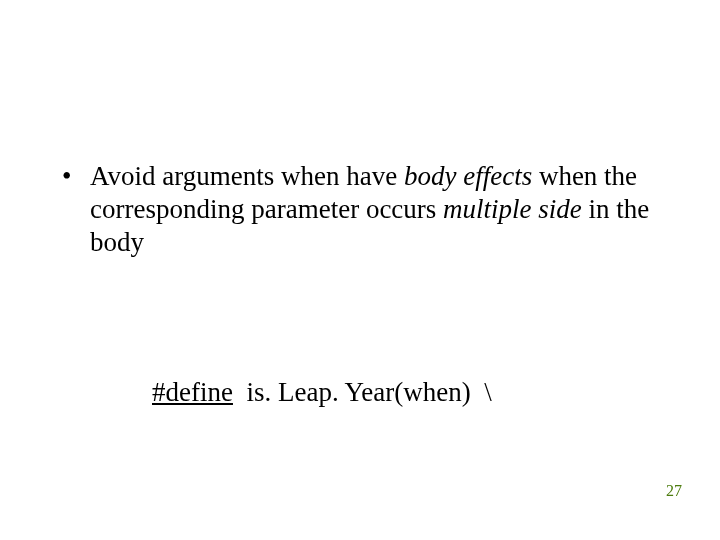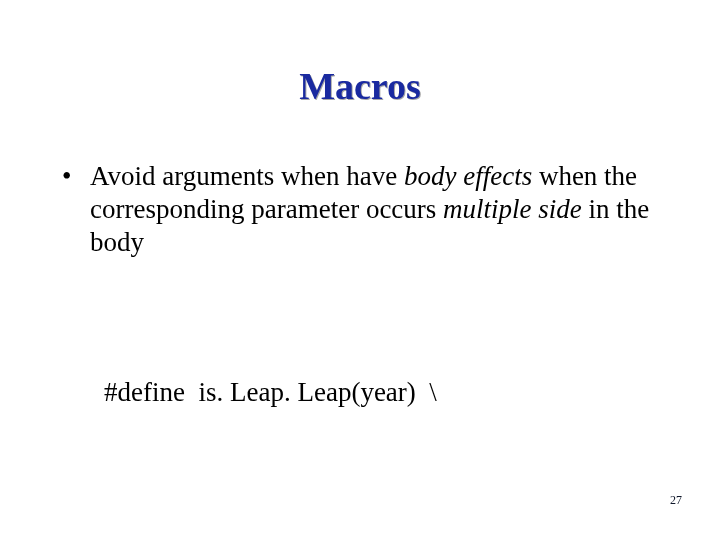--- a/index.html
+++ b/index.html
@@ -55,44 +55,45 @@
     position: absolute;
     top: 310px;
     left: 104px;
     font-size: 27px;
     line-height: 1.22;
     white-space: pre;
   }
   .code-line1 { }
   .code-line-indent { padding-left: 130px; }
   .define-kw {
+    text-decoration: underline;
+    margin-left: 48px;
   }
   .page-num {
     position: absolute;
     right: 38px;
-    bottom: 32px;
-    font-size: 12px;
-    color: #0f172a;
+    bottom: 40px;
+    font-size: 16px;
+    color: #4d7c0f;
   }
 </style>
 </head>
 <body>
 
 <div class="slide">
 
-  <div class="title">Macros</div>
 
   <div class="body">
     <div class="bullet-row">
       <div class="bullet-dot">•</div>
       <div class="bullet-text"><span>Avoid arguments when have </span><span class="ital">body effects</span><span> when the corresponding parameter occurs </span><span class="ital">multiple side</span><span> in the body</span></div>
     </div>
   </div>
 
   <div class="code-block">
-    <div class="code-line1"><span class="define-kw">#define</span><span>  is. Leap. Leap(year)  \</span></div>
+    <div class="code-line1"><span class="define-kw">#define</span><span>  is. Leap. Year(when)  \</span></div>
     
     
   </div>
 
   <div class="page-num">27</div>
 
 </div>
 
 </body></html>

